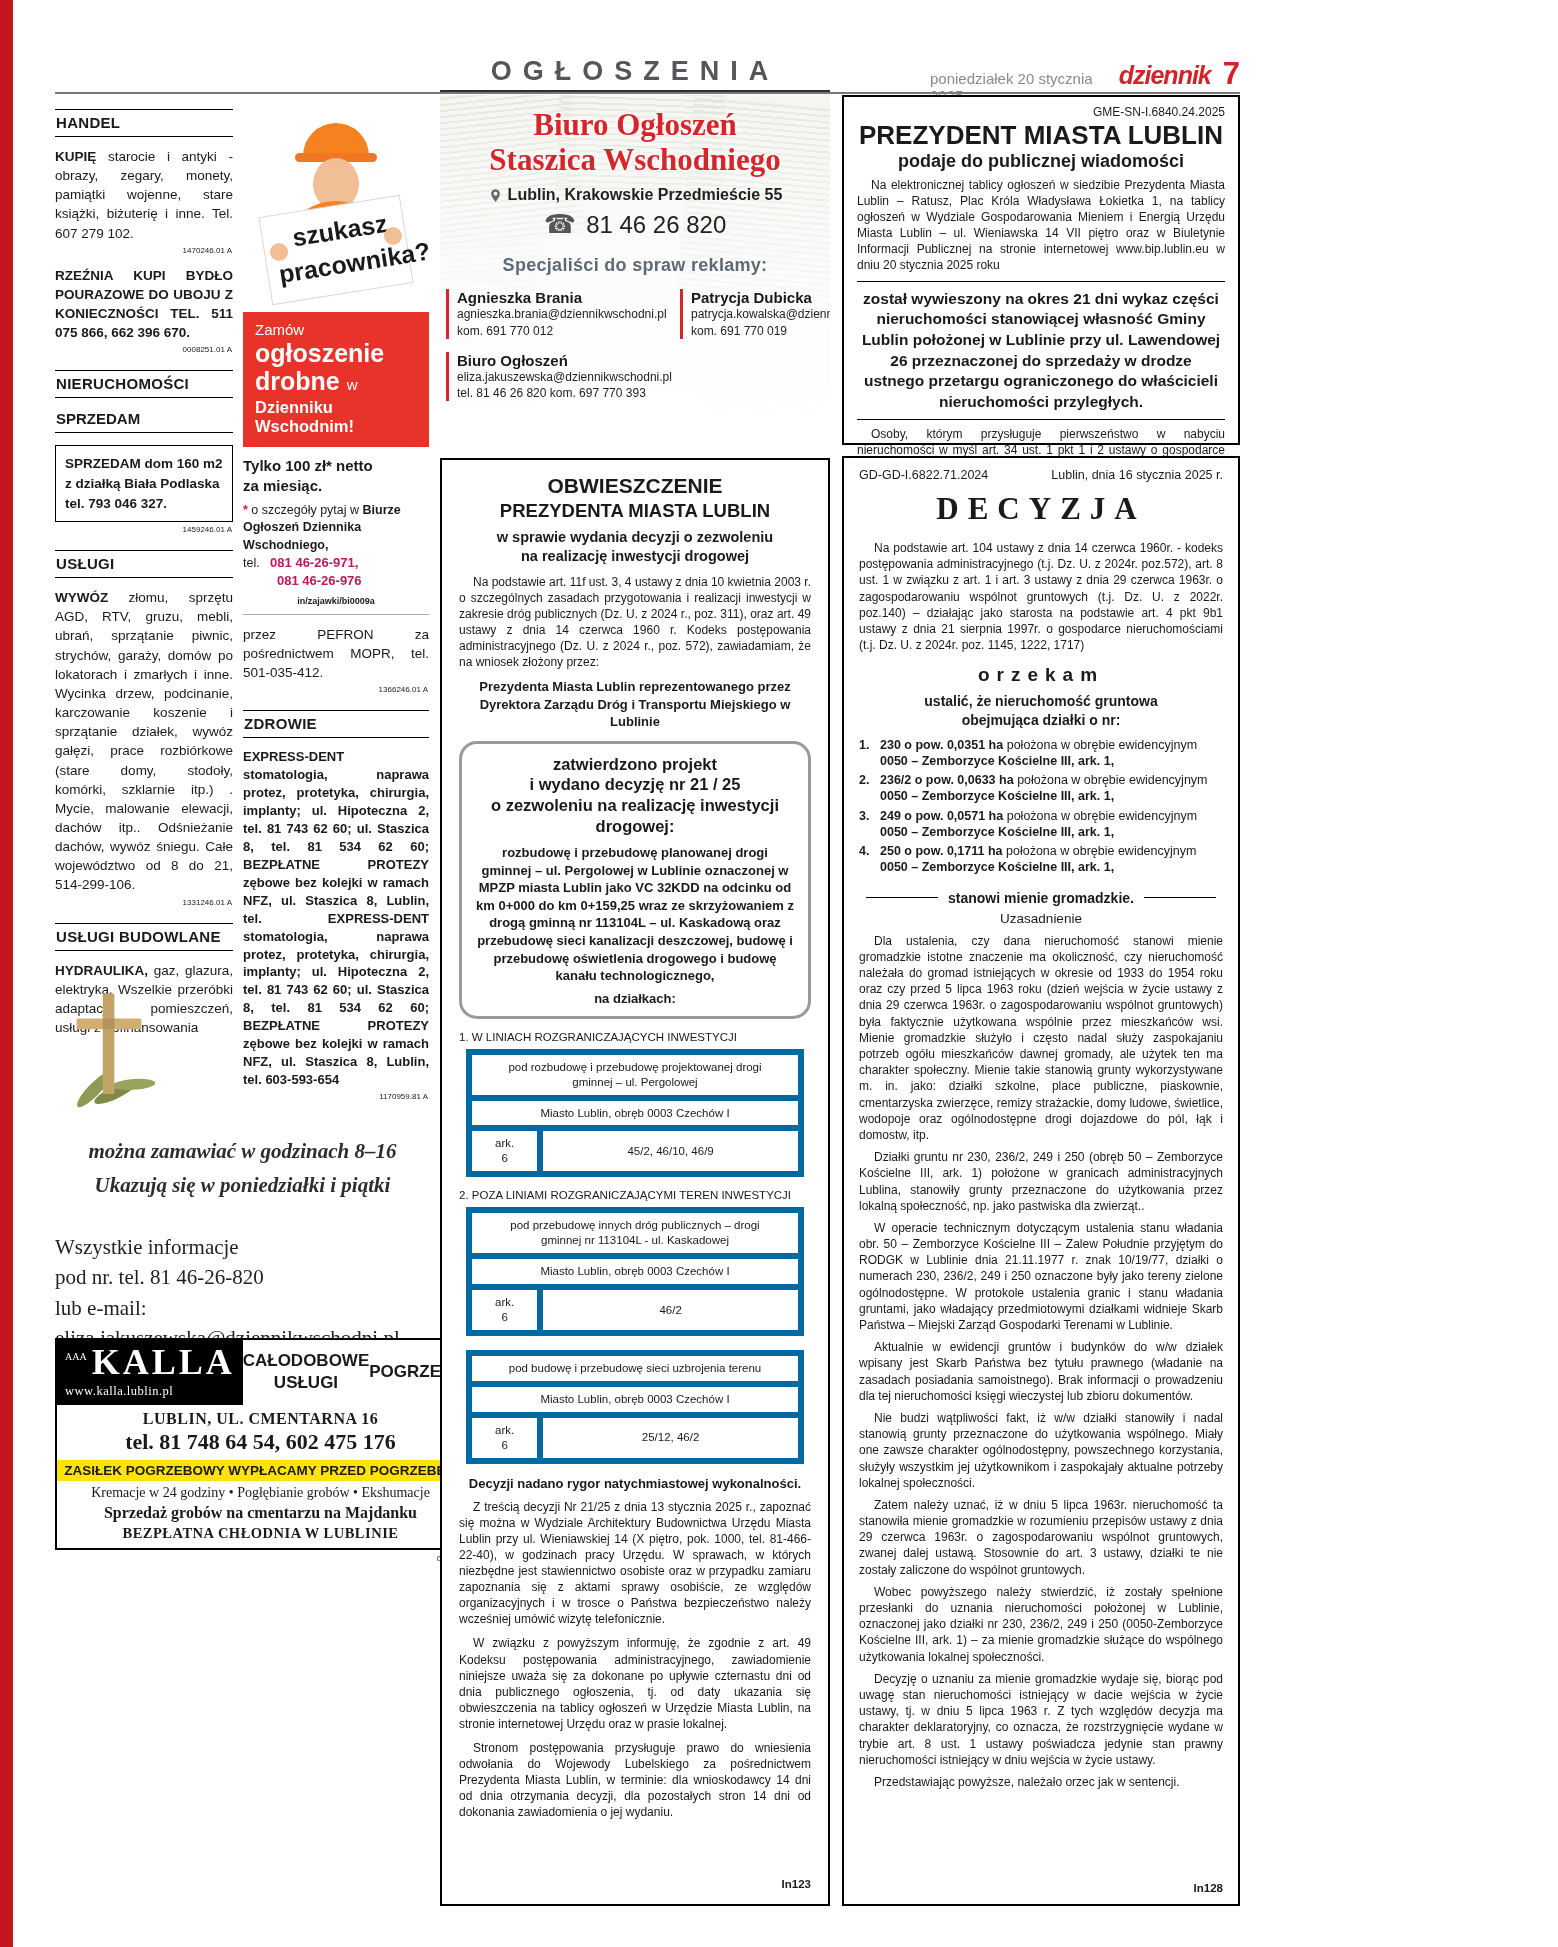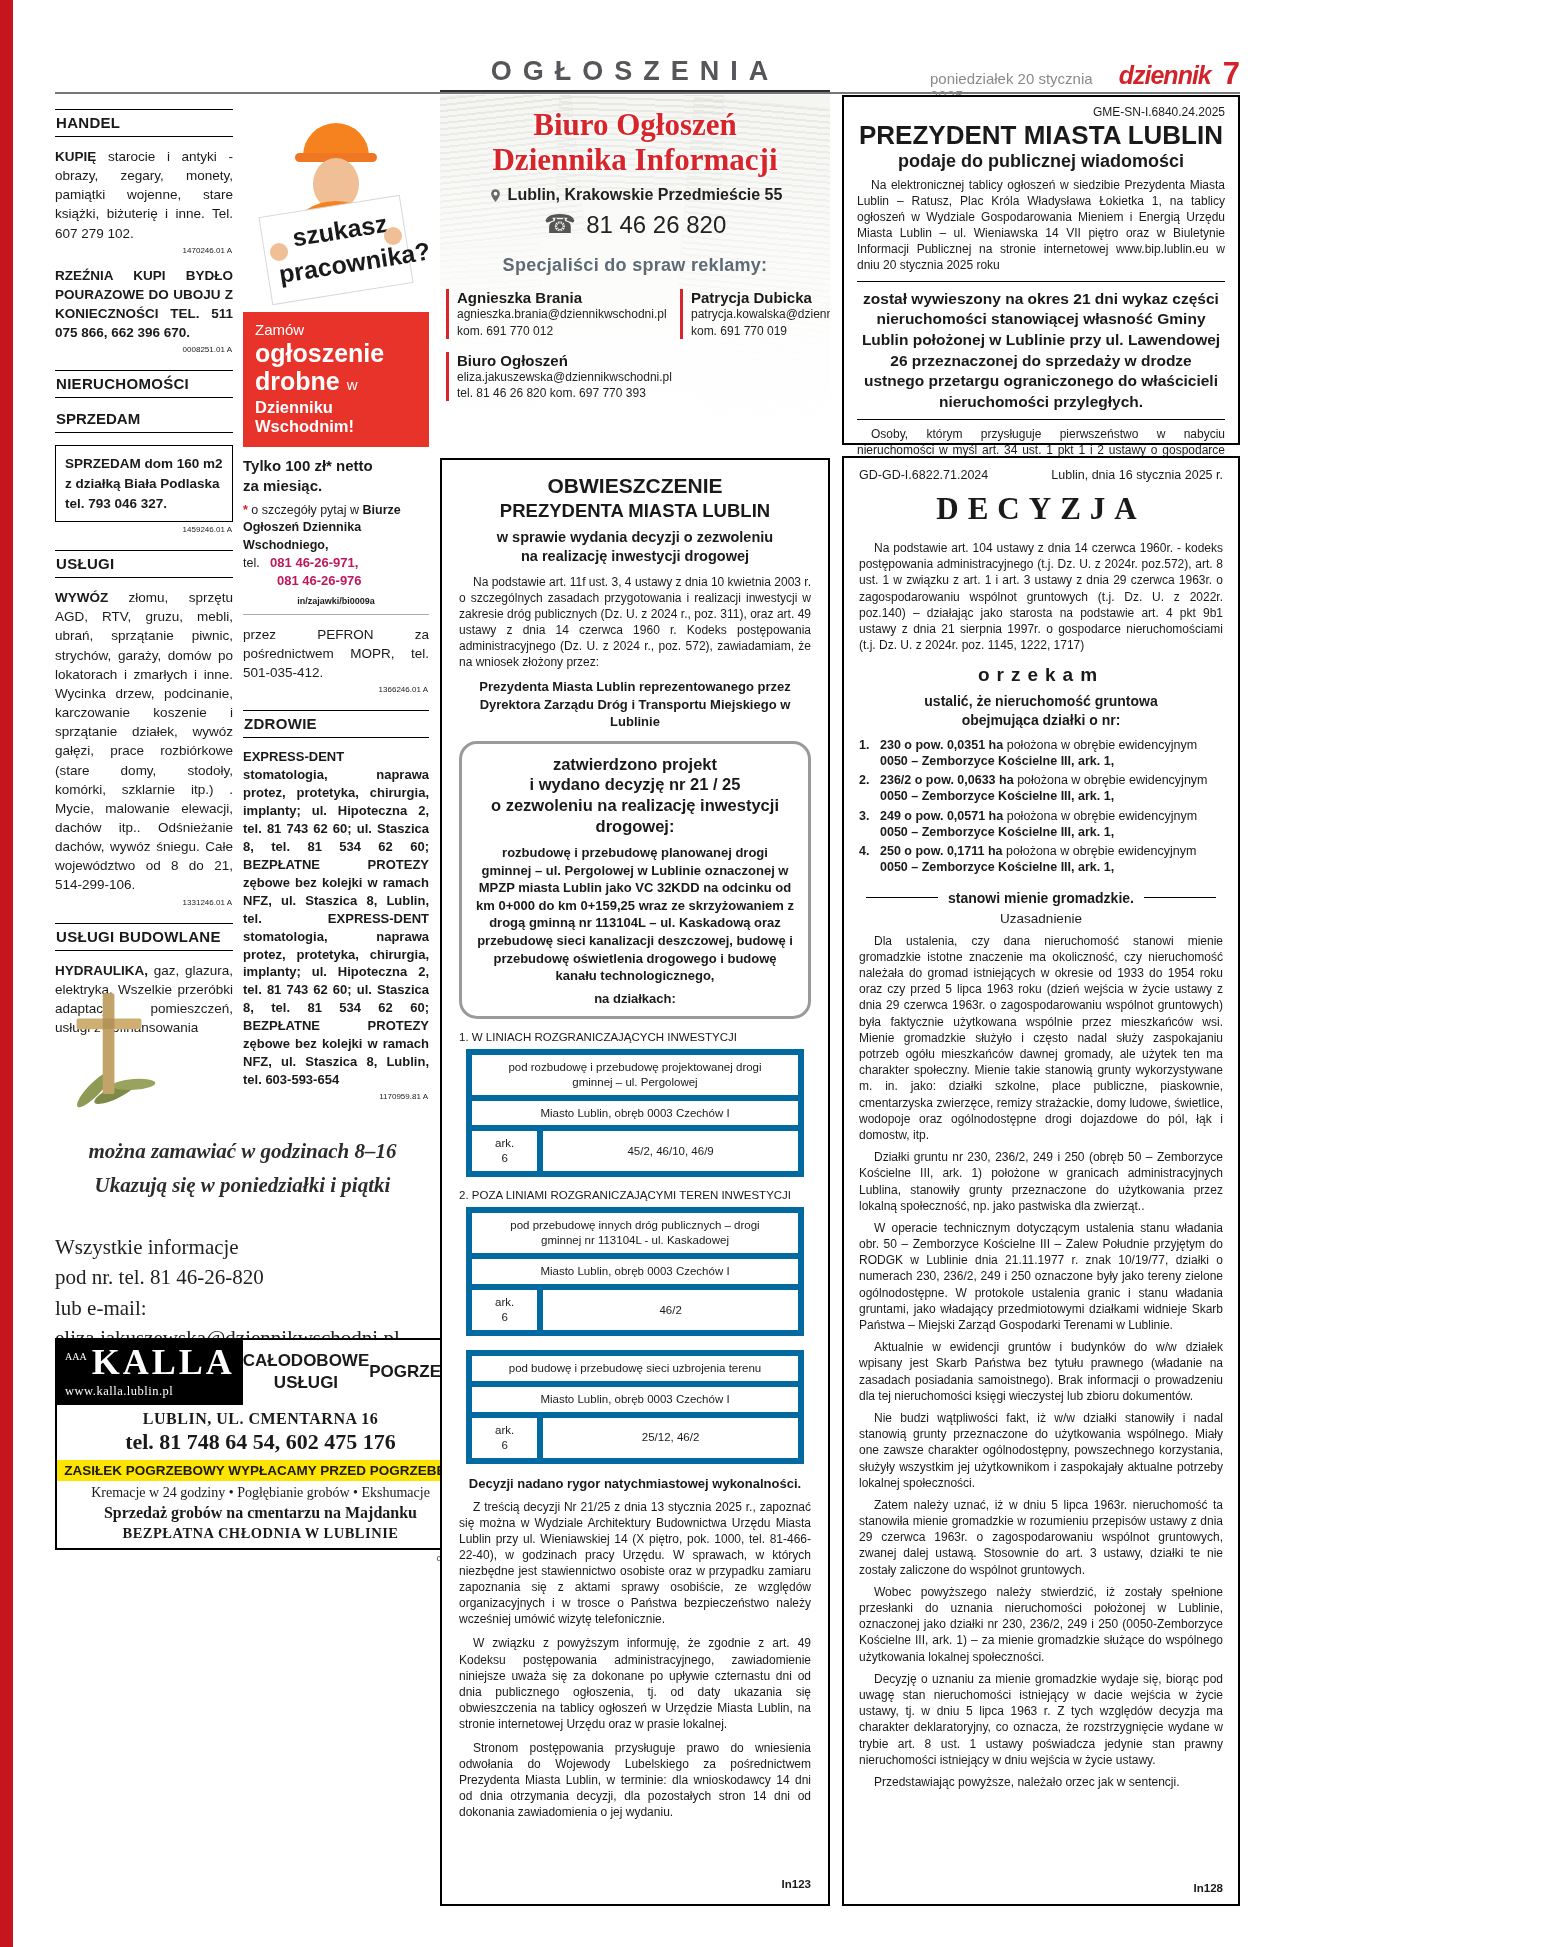--- a/index.html
+++ b/index.html
@@ -253,21 +253,21 @@
   <section id="biuro">
     <div class="collage">
       <div class="ghost g1"></div>
       <div class="ghost g2"></div>
       <div class="ghost g3"></div>
       <div class="ghost g4"></div>
       <div class="ghost g5"></div>
     </div>
     <div class="biuro-content">
       <div class="biuro-title">Biuro Ogłoszeń</div>
-      <div class="biuro-title">Dziennika Informacji</div>
+      <div class="biuro-title">Staszica Wschodniego</div>
       <div class="biuro-addr">
         <svg viewBox="0 0 24 24" width="15" height="15">
             <path d="M12 2a7 7 0 0 0-7 7c0 5 7 13 7 13s7-8 7-13a7 7 0 0 0-7-7z" fill="#6a6a6a"></path>
             <circle cx="12" cy="9" r="3" fill="#fff"></circle>
           </svg>
         <span>Lublin, Krakowskie Przedmieście 55</span>
       </div>
       <div class="biuro-phone">
         <span class="phone-ic">☎</span>
         <span>81 46 26 820</span>

